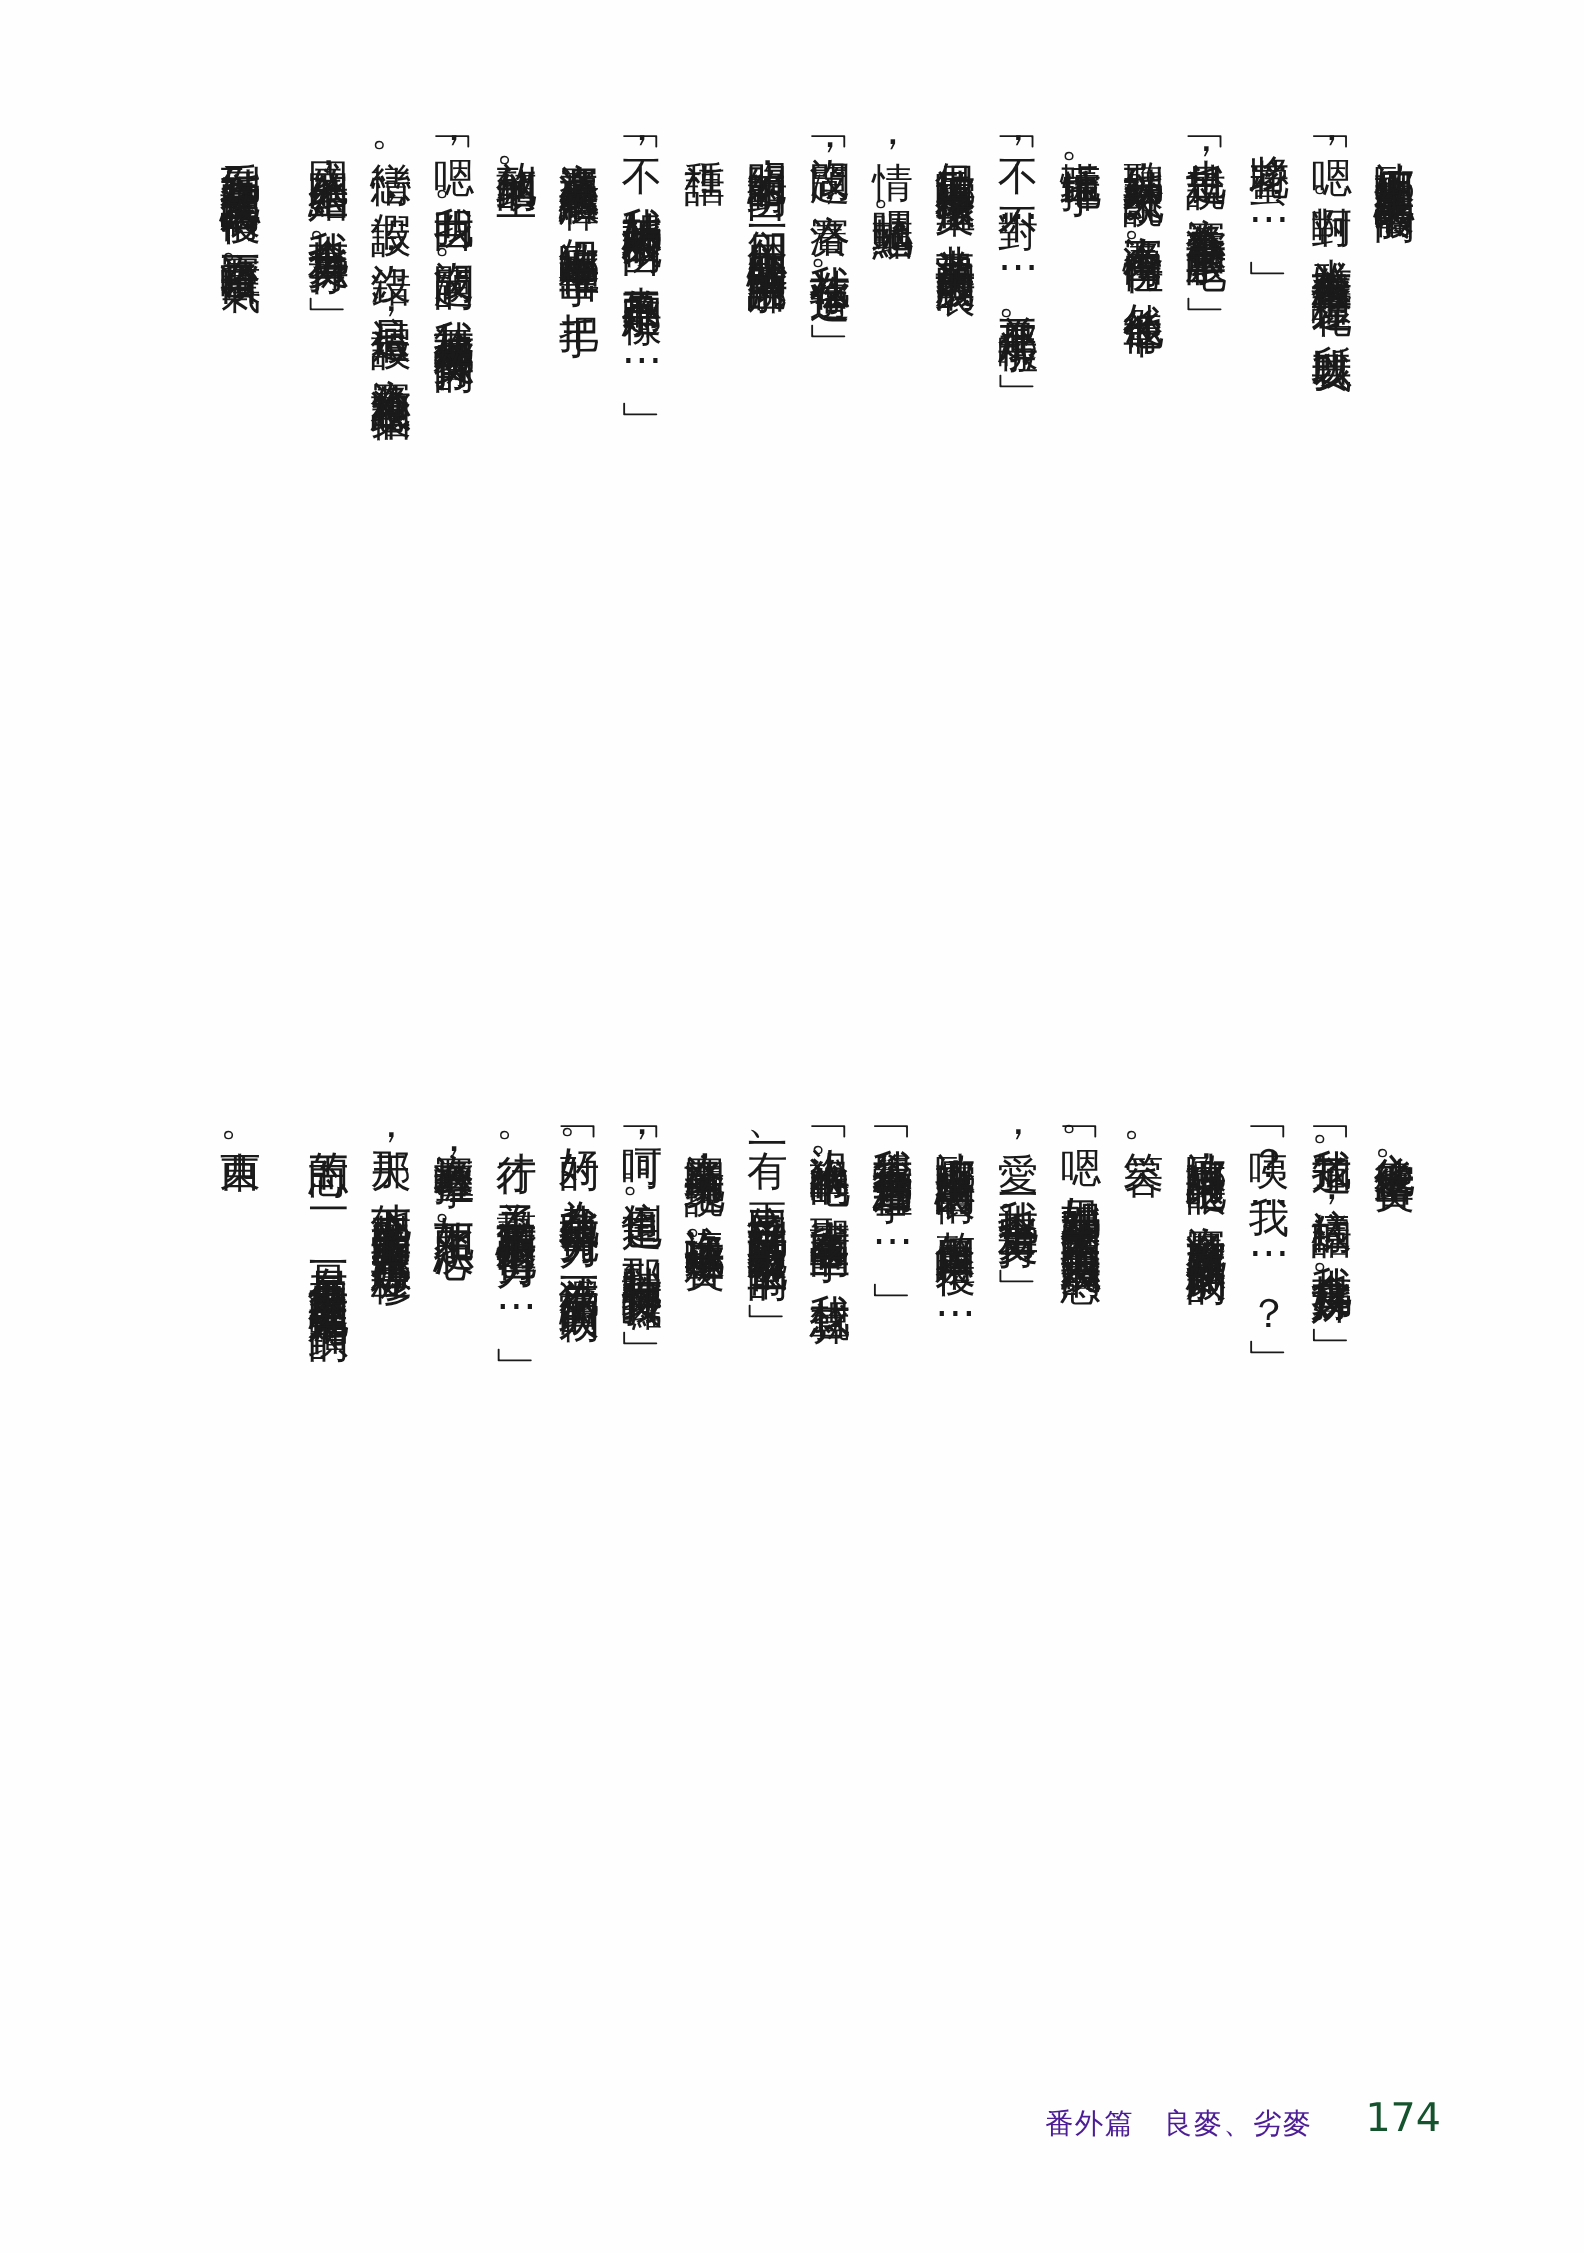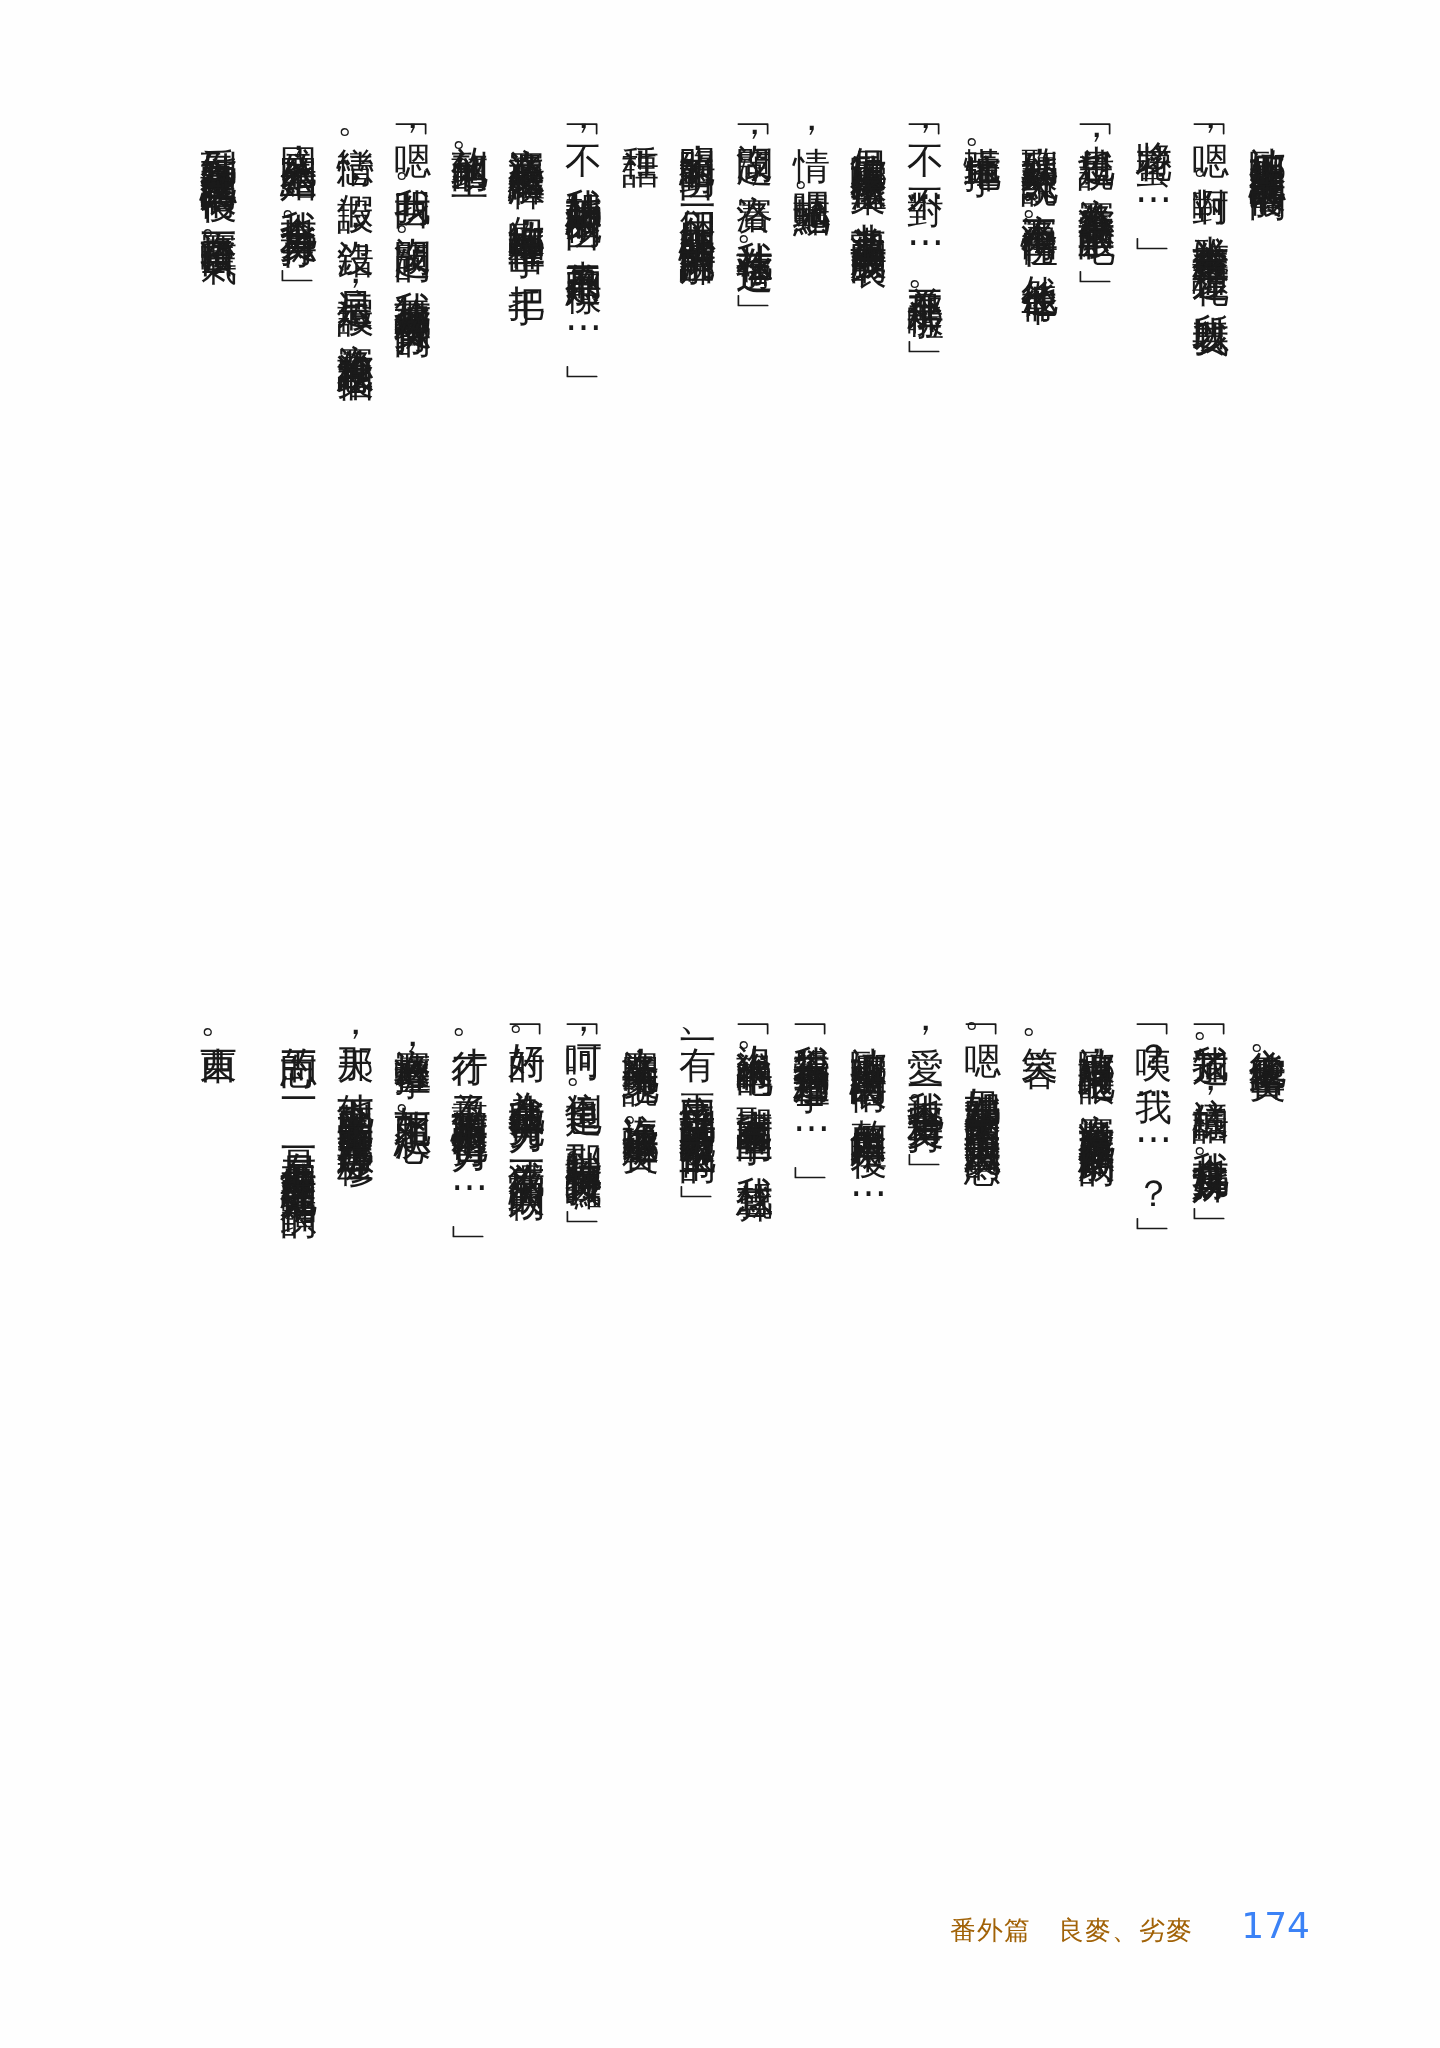--- a/index.html
+++ b/index.html
@@ -7,22 +7,22 @@
          font-family: "DejaVu Sans", "Liberation Sans", sans-serif; color: #1a1a1a; }
   .page { position: absolute; left: 0; top: 0; width: 1440px; height: 2048px; background: #fefefe; }
   .tier { position: absolute; left: 0; width: 1440px; }
   .tier-upper { top: 118px; height: 860px; }
   .tier-lower { top: 1018px; height: 860px; }
   .col { position: absolute; top: 0; width: 46px; height: 860px;
          writing-mode: vertical-rl; text-orientation: upright;
          font-size: 37px; line-height: 46px; letter-spacing: 3.2px;
          white-space: nowrap; font-weight: 500; }
   .footer { position: absolute; top: 1905px; left: 950px; width: 360px; height: 50px; }
-  .running-head { position: absolute; left: 0; top: 8px; font-size: 26px; letter-spacing: 1px; color: #a16207; white-space: pre; }
-  .page-number { position: absolute; right: 0; top: 0; font-size: 36px; color: #3b82f6; }
+  .running-head { position: absolute; left: 0; top: 8px; font-size: 26px; letter-spacing: 1px; color: #4c1d95; white-space: pre; }
+  .page-number { position: absolute; right: 0; top: 0; font-size: 36px; color: #14532d; }
 </style>
 </head>
 <body>
 
 <div class="page">
 
   <div class="tier tier-upper">
     <div class="col" style="left:1244px">迪歐娜用非常認真的表情發問。</div>
     <div class="col" style="left:1187px; top:-6px">「嗯，對啊。米雅公主殿下稱讚了這種花，所以我要</div>
     <div class="col" style="left:1130px; top:-6px">將花蜜……」</div>

